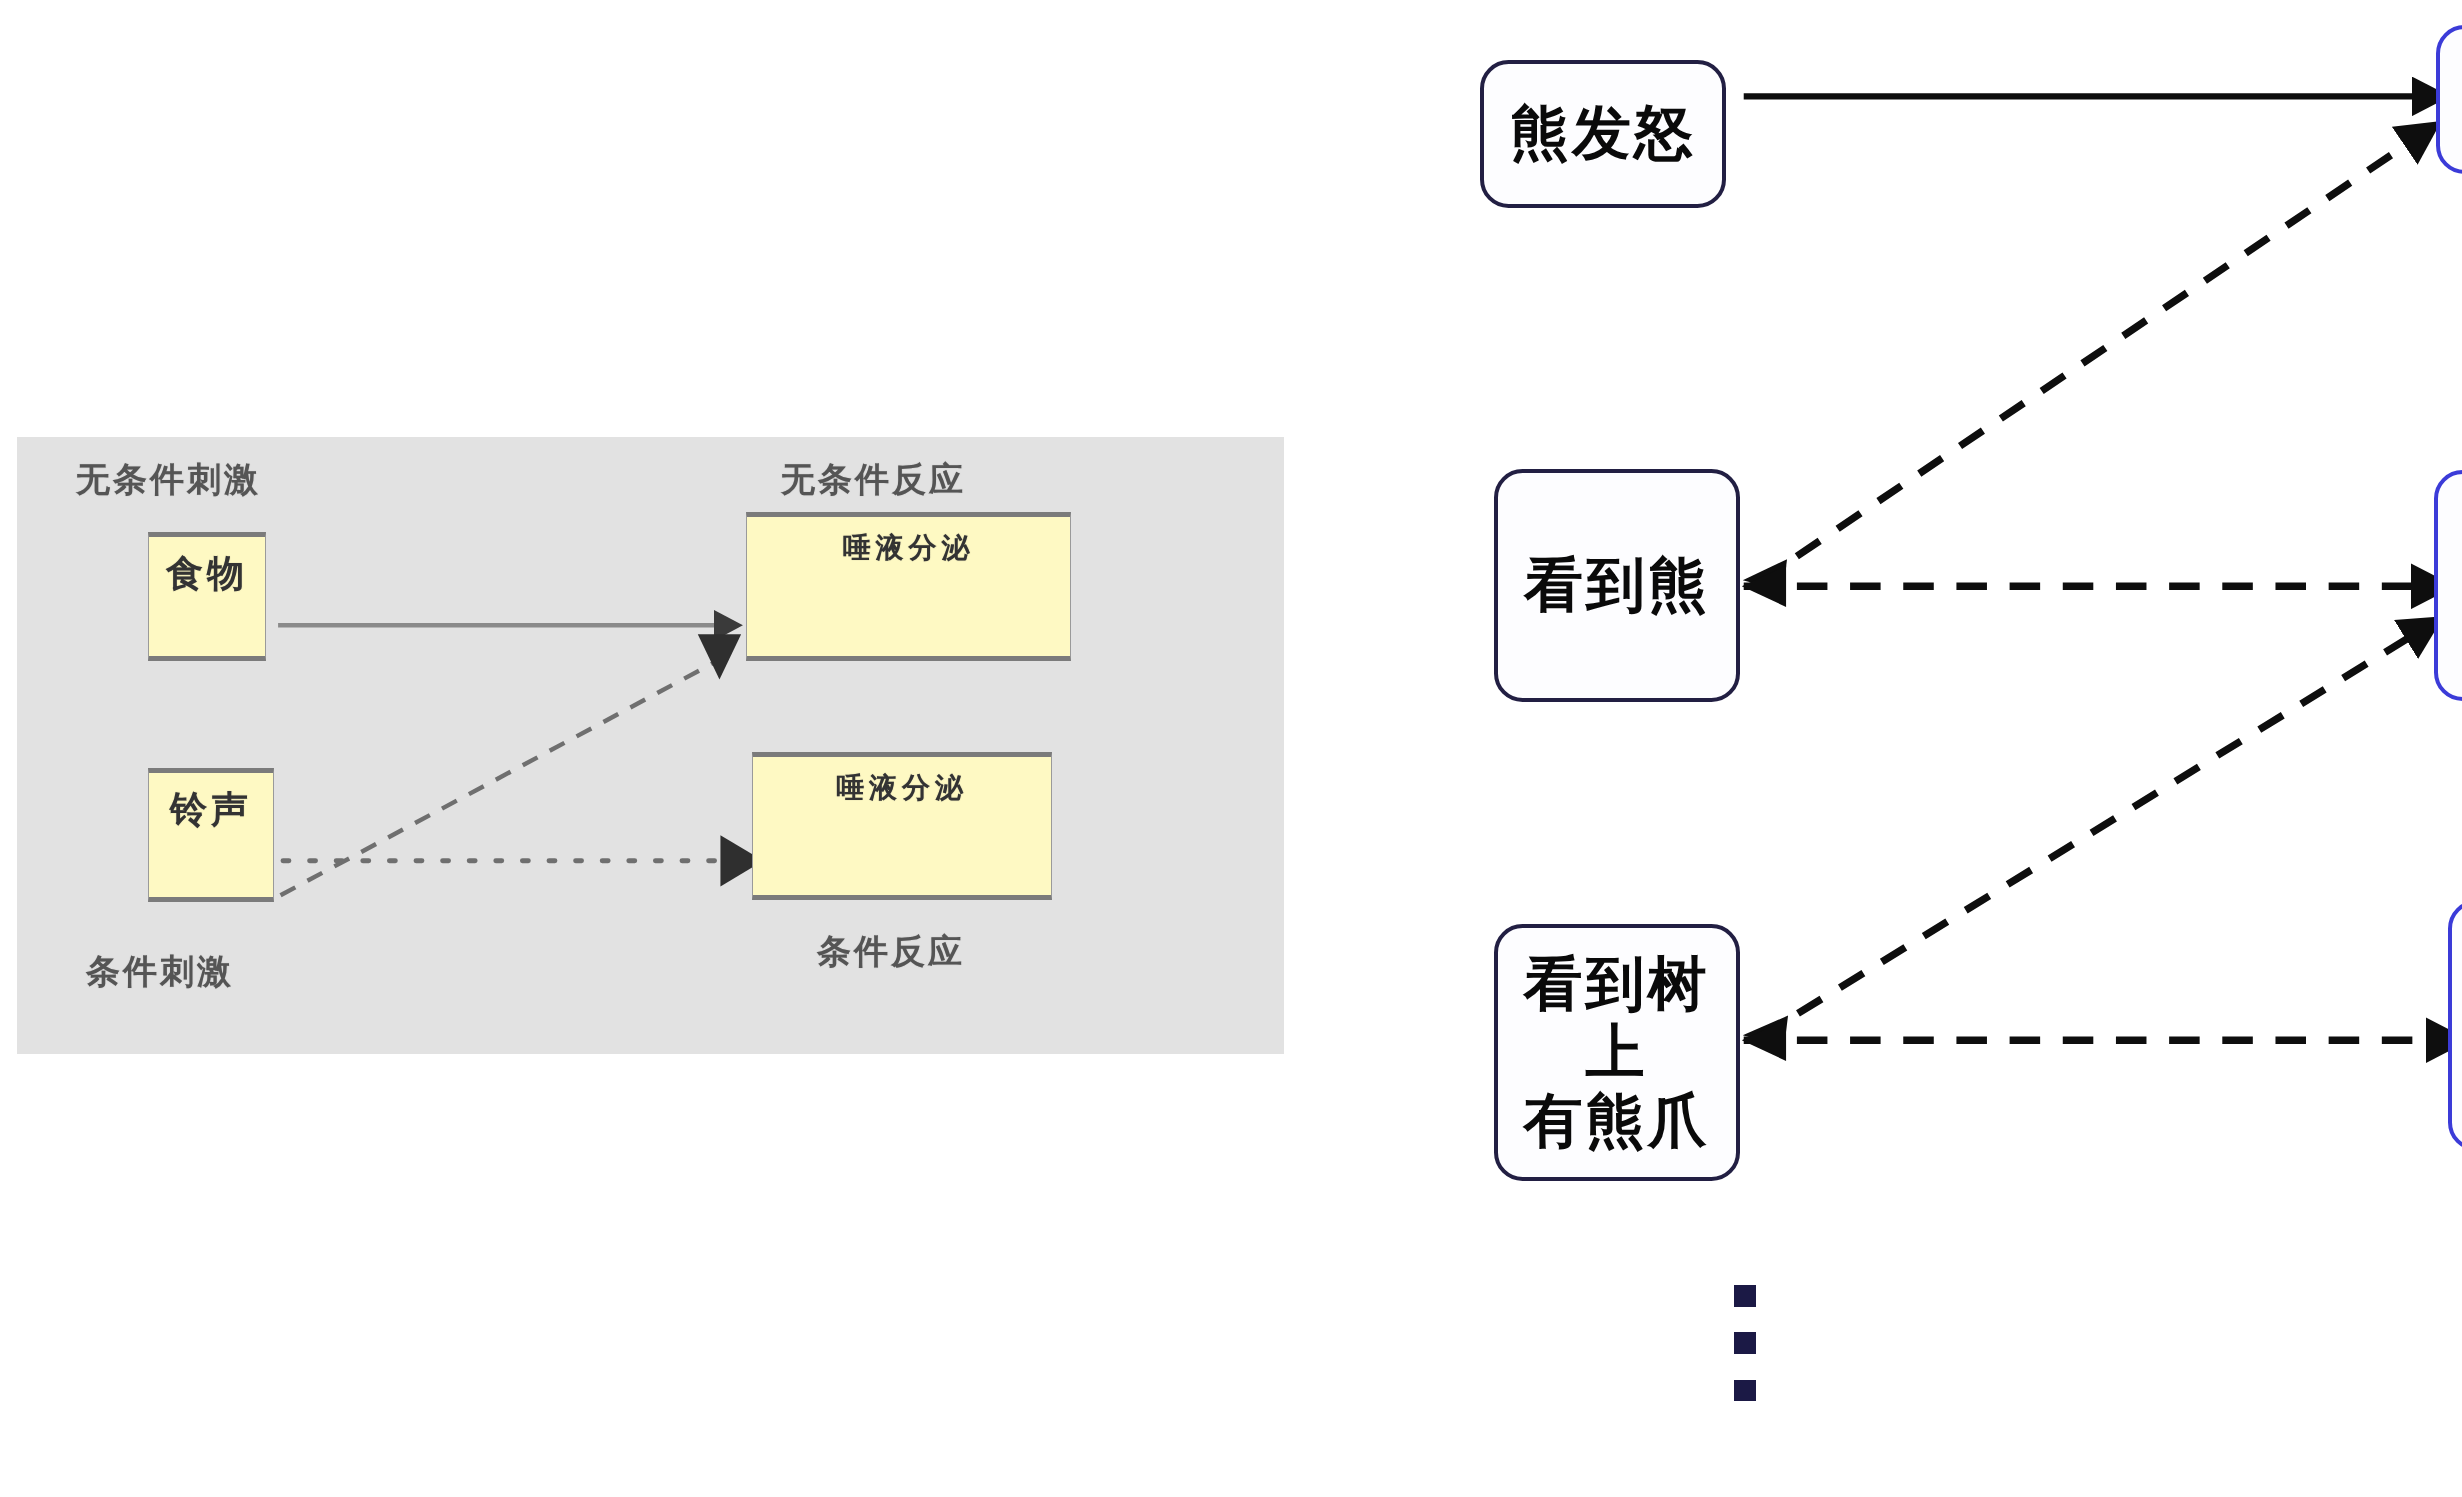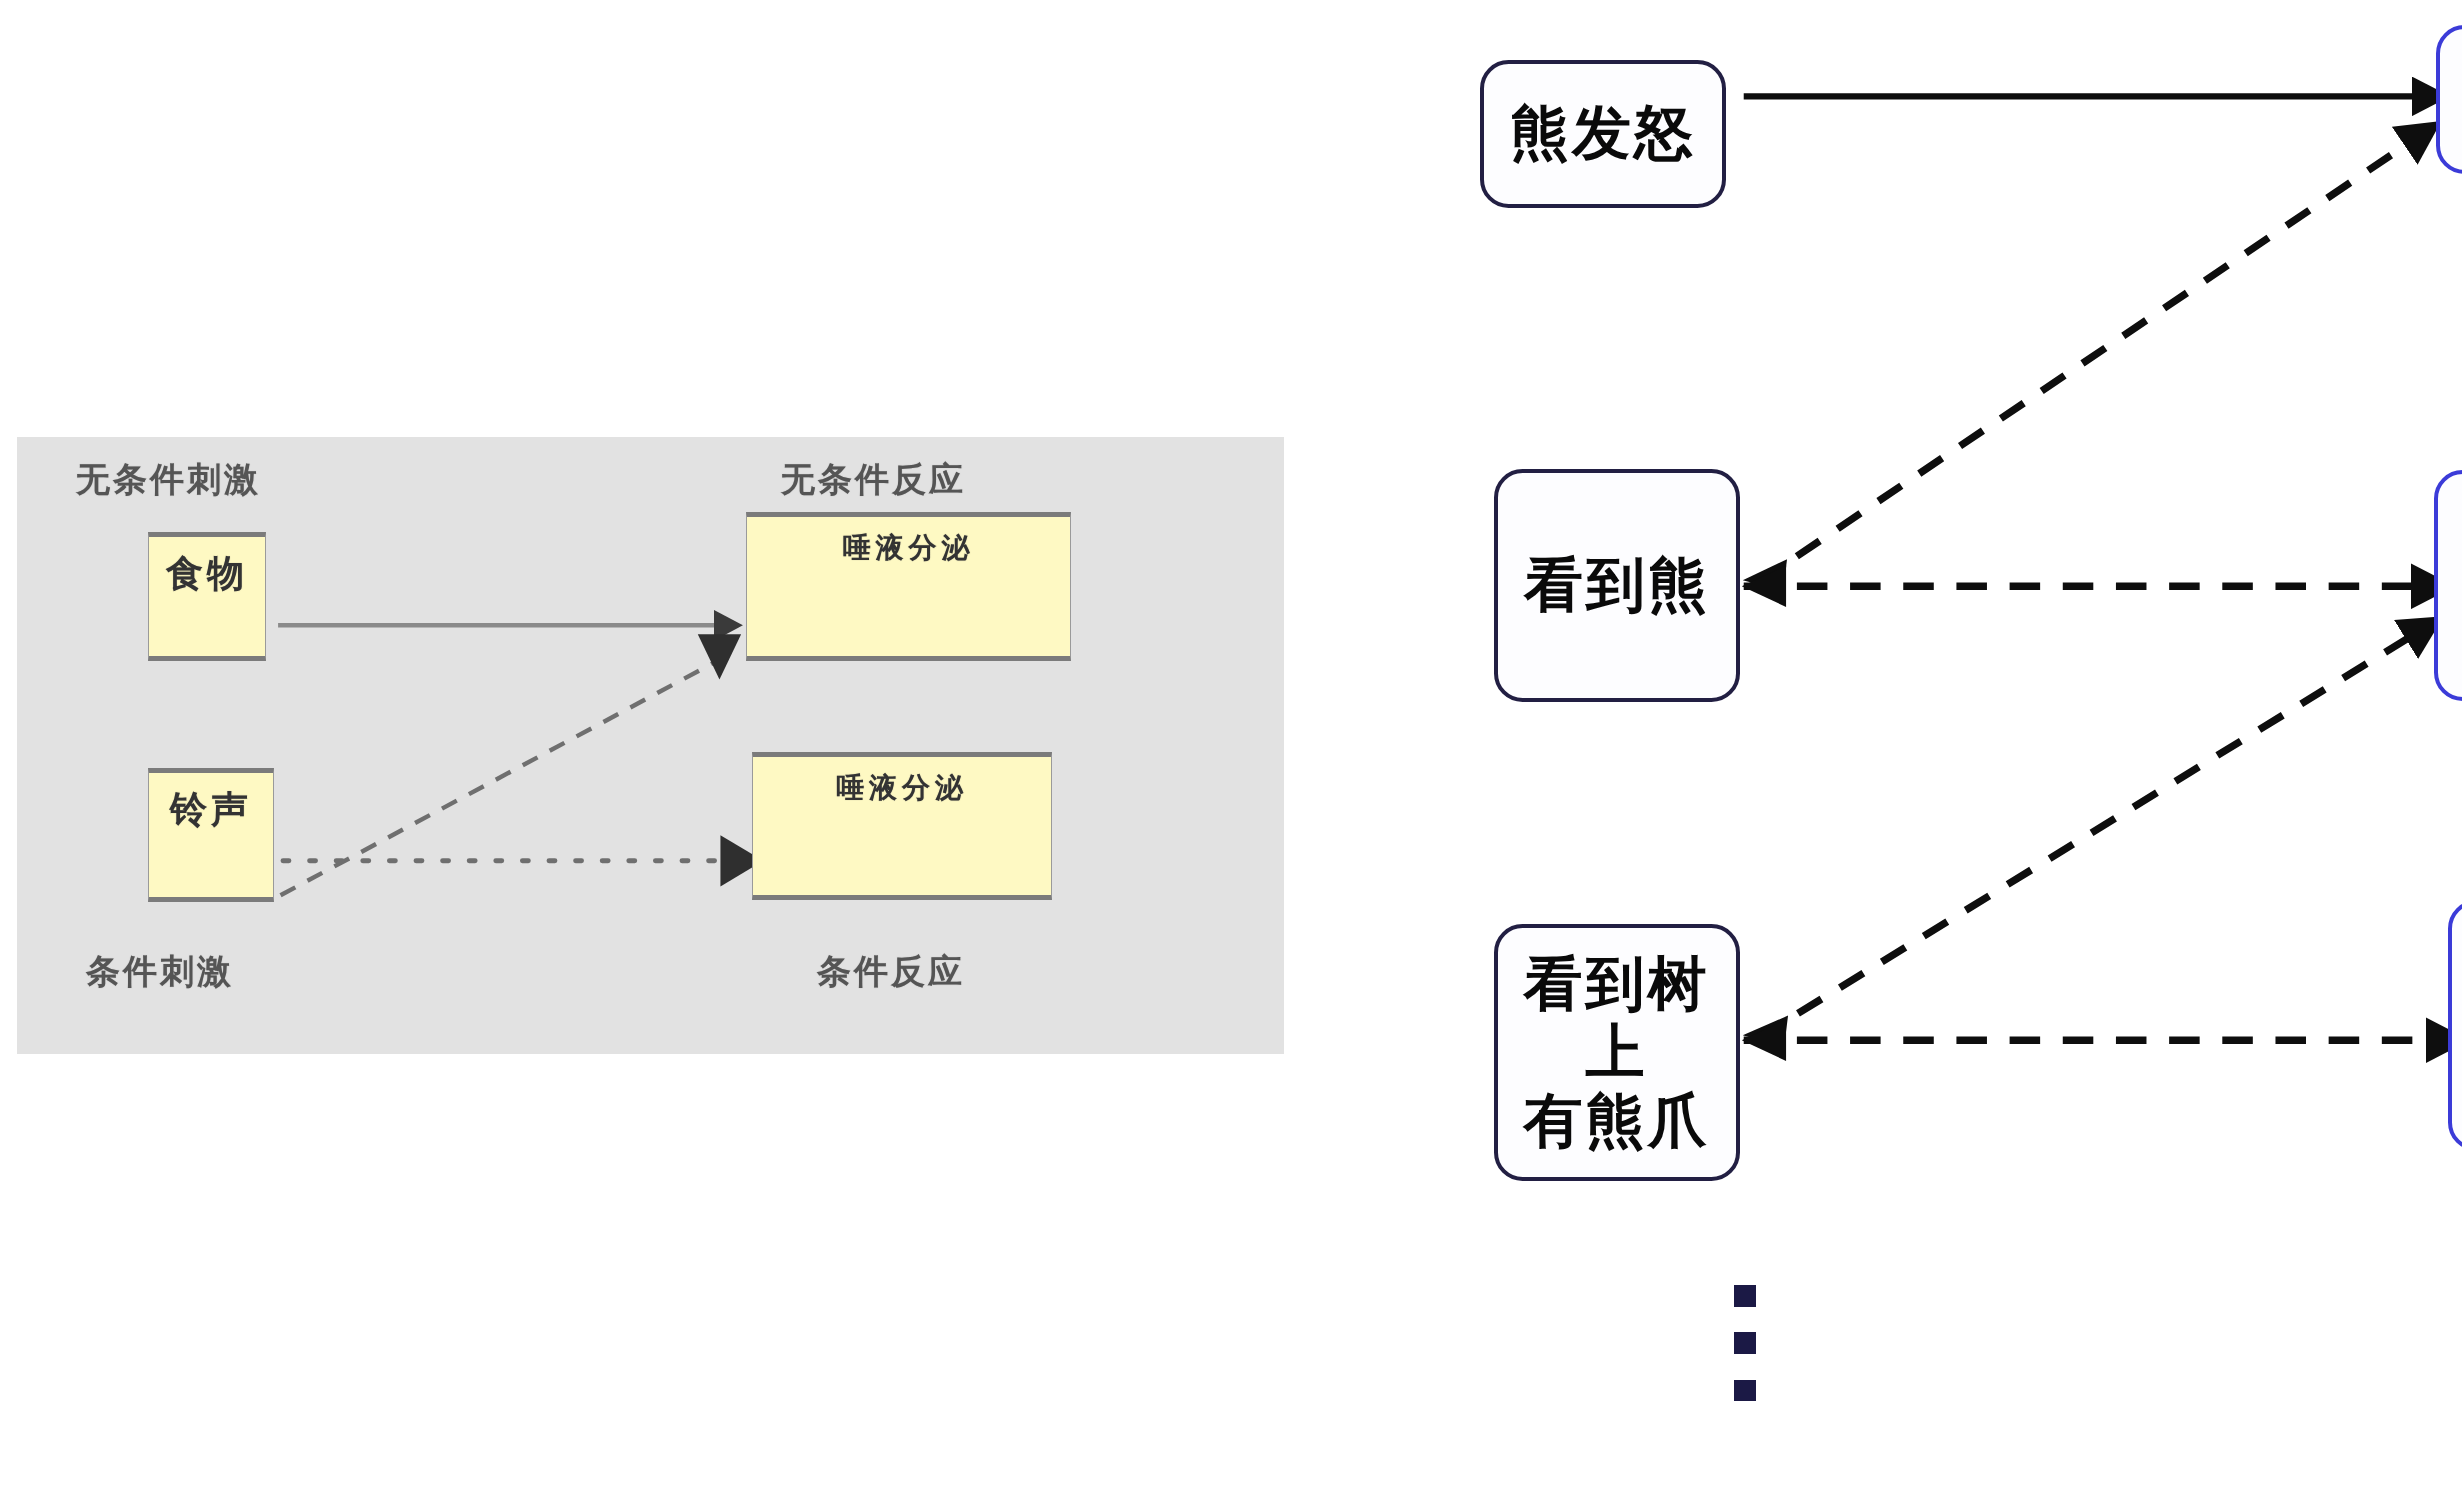--- a/index.html
+++ b/index.html
@@ -30,21 +30,21 @@
     color: #555555;
     font-size: 34px;
     font-weight: 700;
     letter-spacing: 3px;
     white-space: nowrap;
     text-shadow: 0 0 1px rgba(120,120,120,0.55);
   }
   #pav-label-ucs { left: 59px; top: 19.7px; text-align: center; }
   #pav-label-ucr { left: 764px; top: 19.7px; }
   #pav-label-cs  { left: 69px; top: 512px; }
-  #pav-label-cr  { left: 800px; top: 512px; }
+  #pav-label-cr  { left: 800px; top: 492px; }
 
   .pav-box {
     position: absolute;
     background: #fef9c3;
     border-left: 1.5px solid #9a9a9a;
     border-right: 1.5px solid #9a9a9a;
     border-top: 5.4px solid #7b7b7b;
     border-bottom: 5.4px solid #7b7b7b;
     box-sizing: border-box;
     display: flex;

